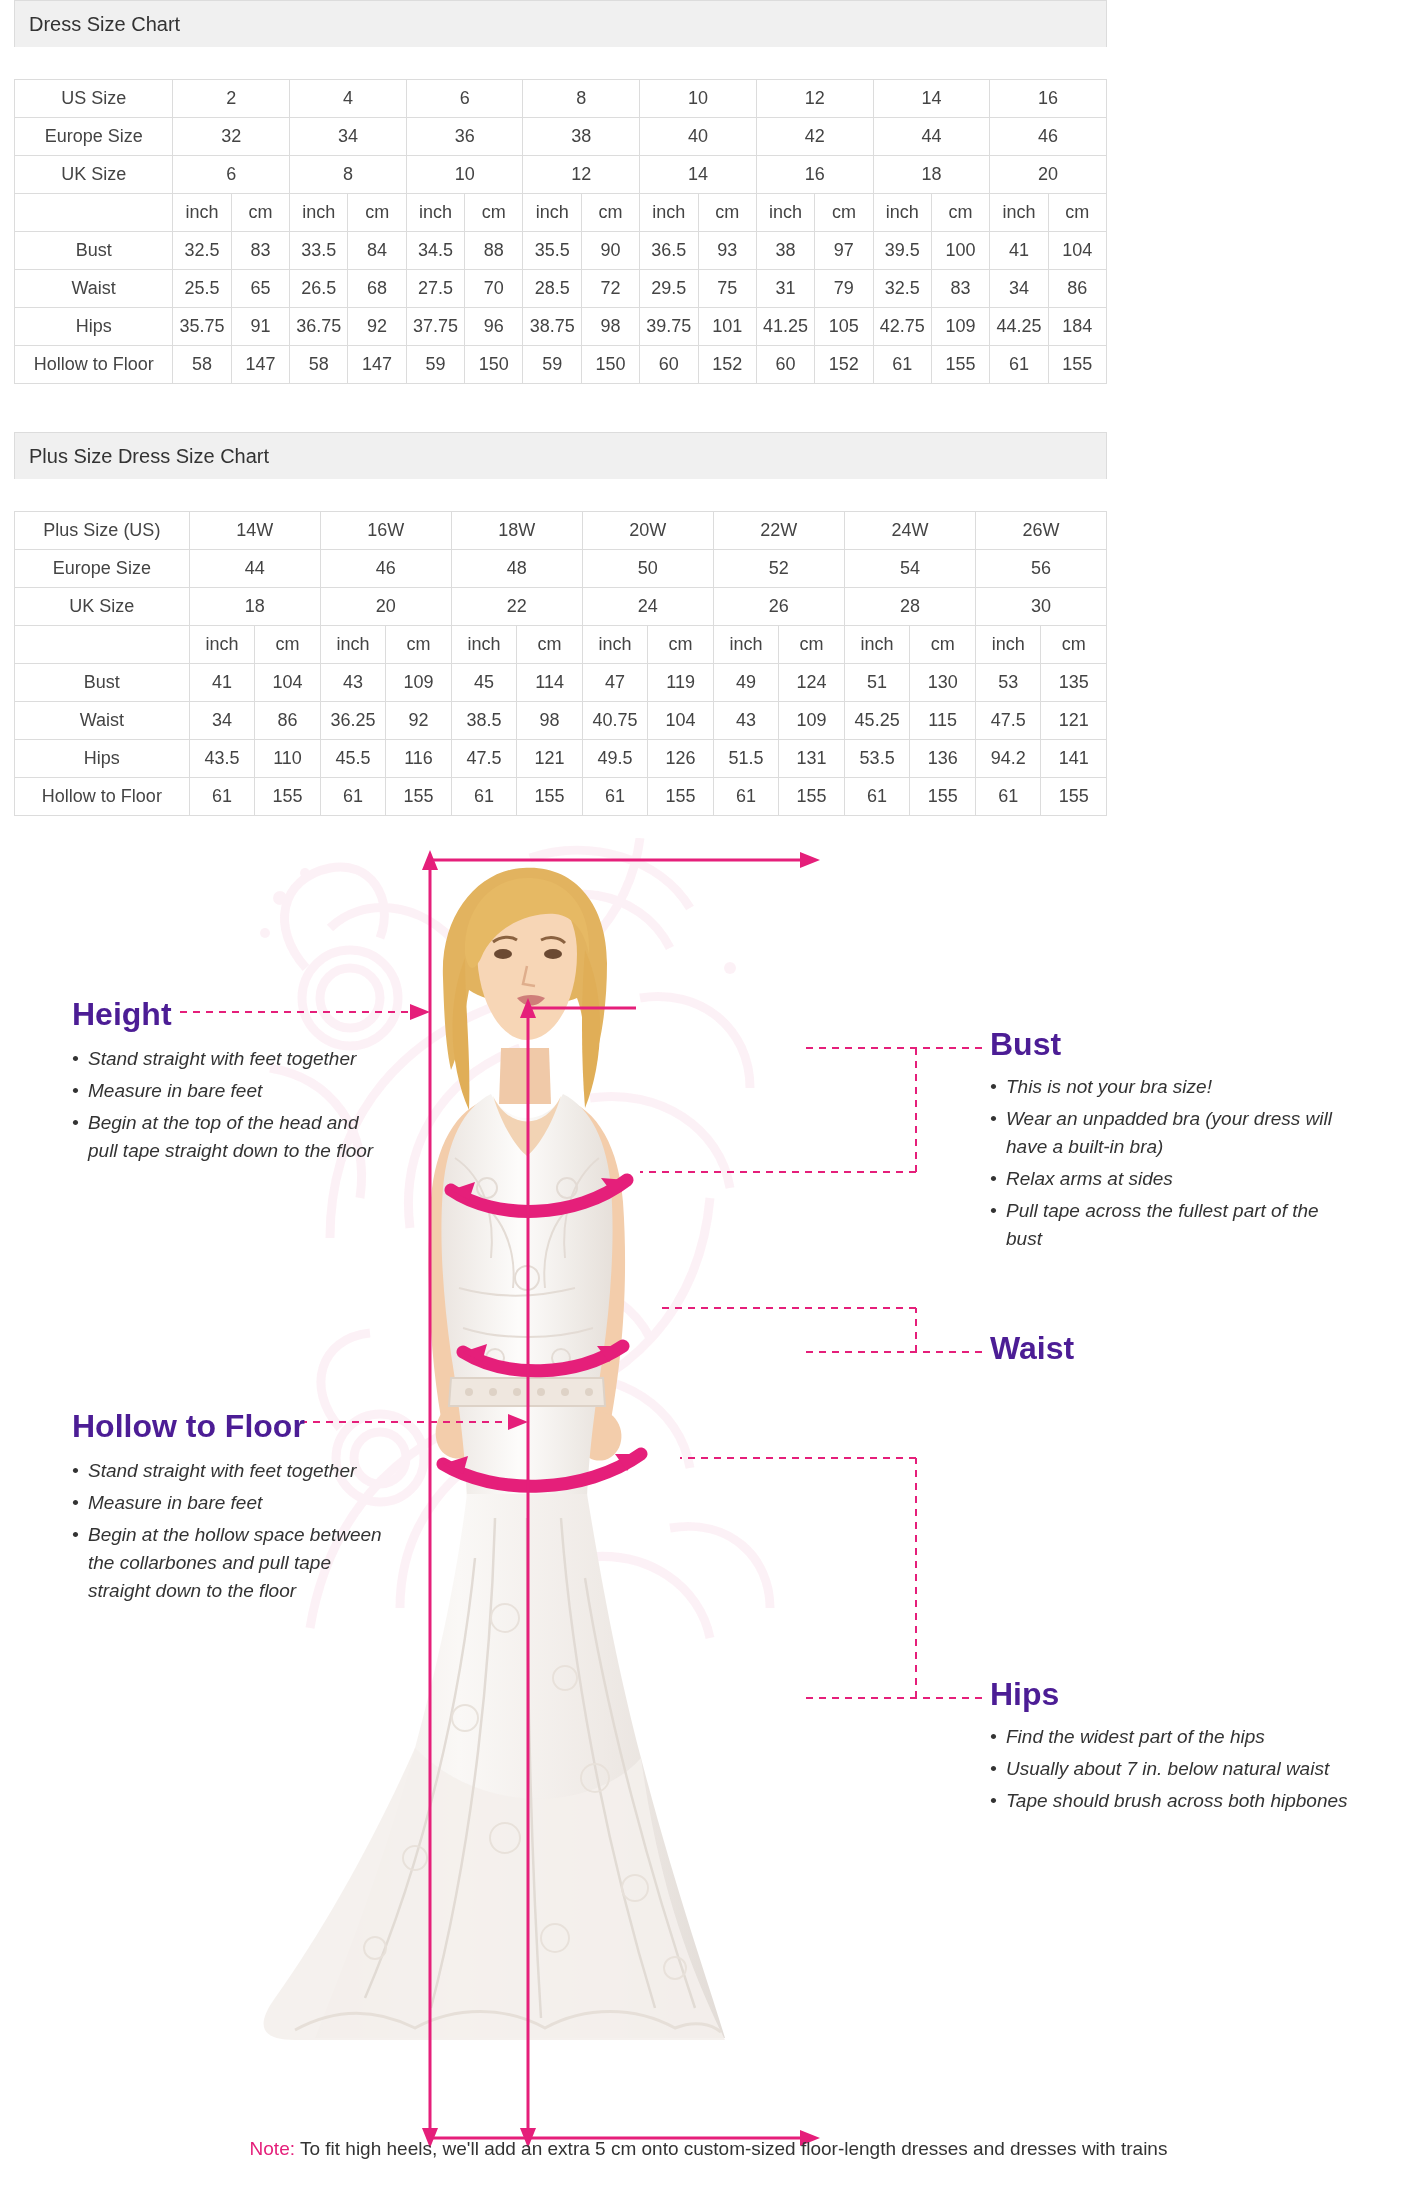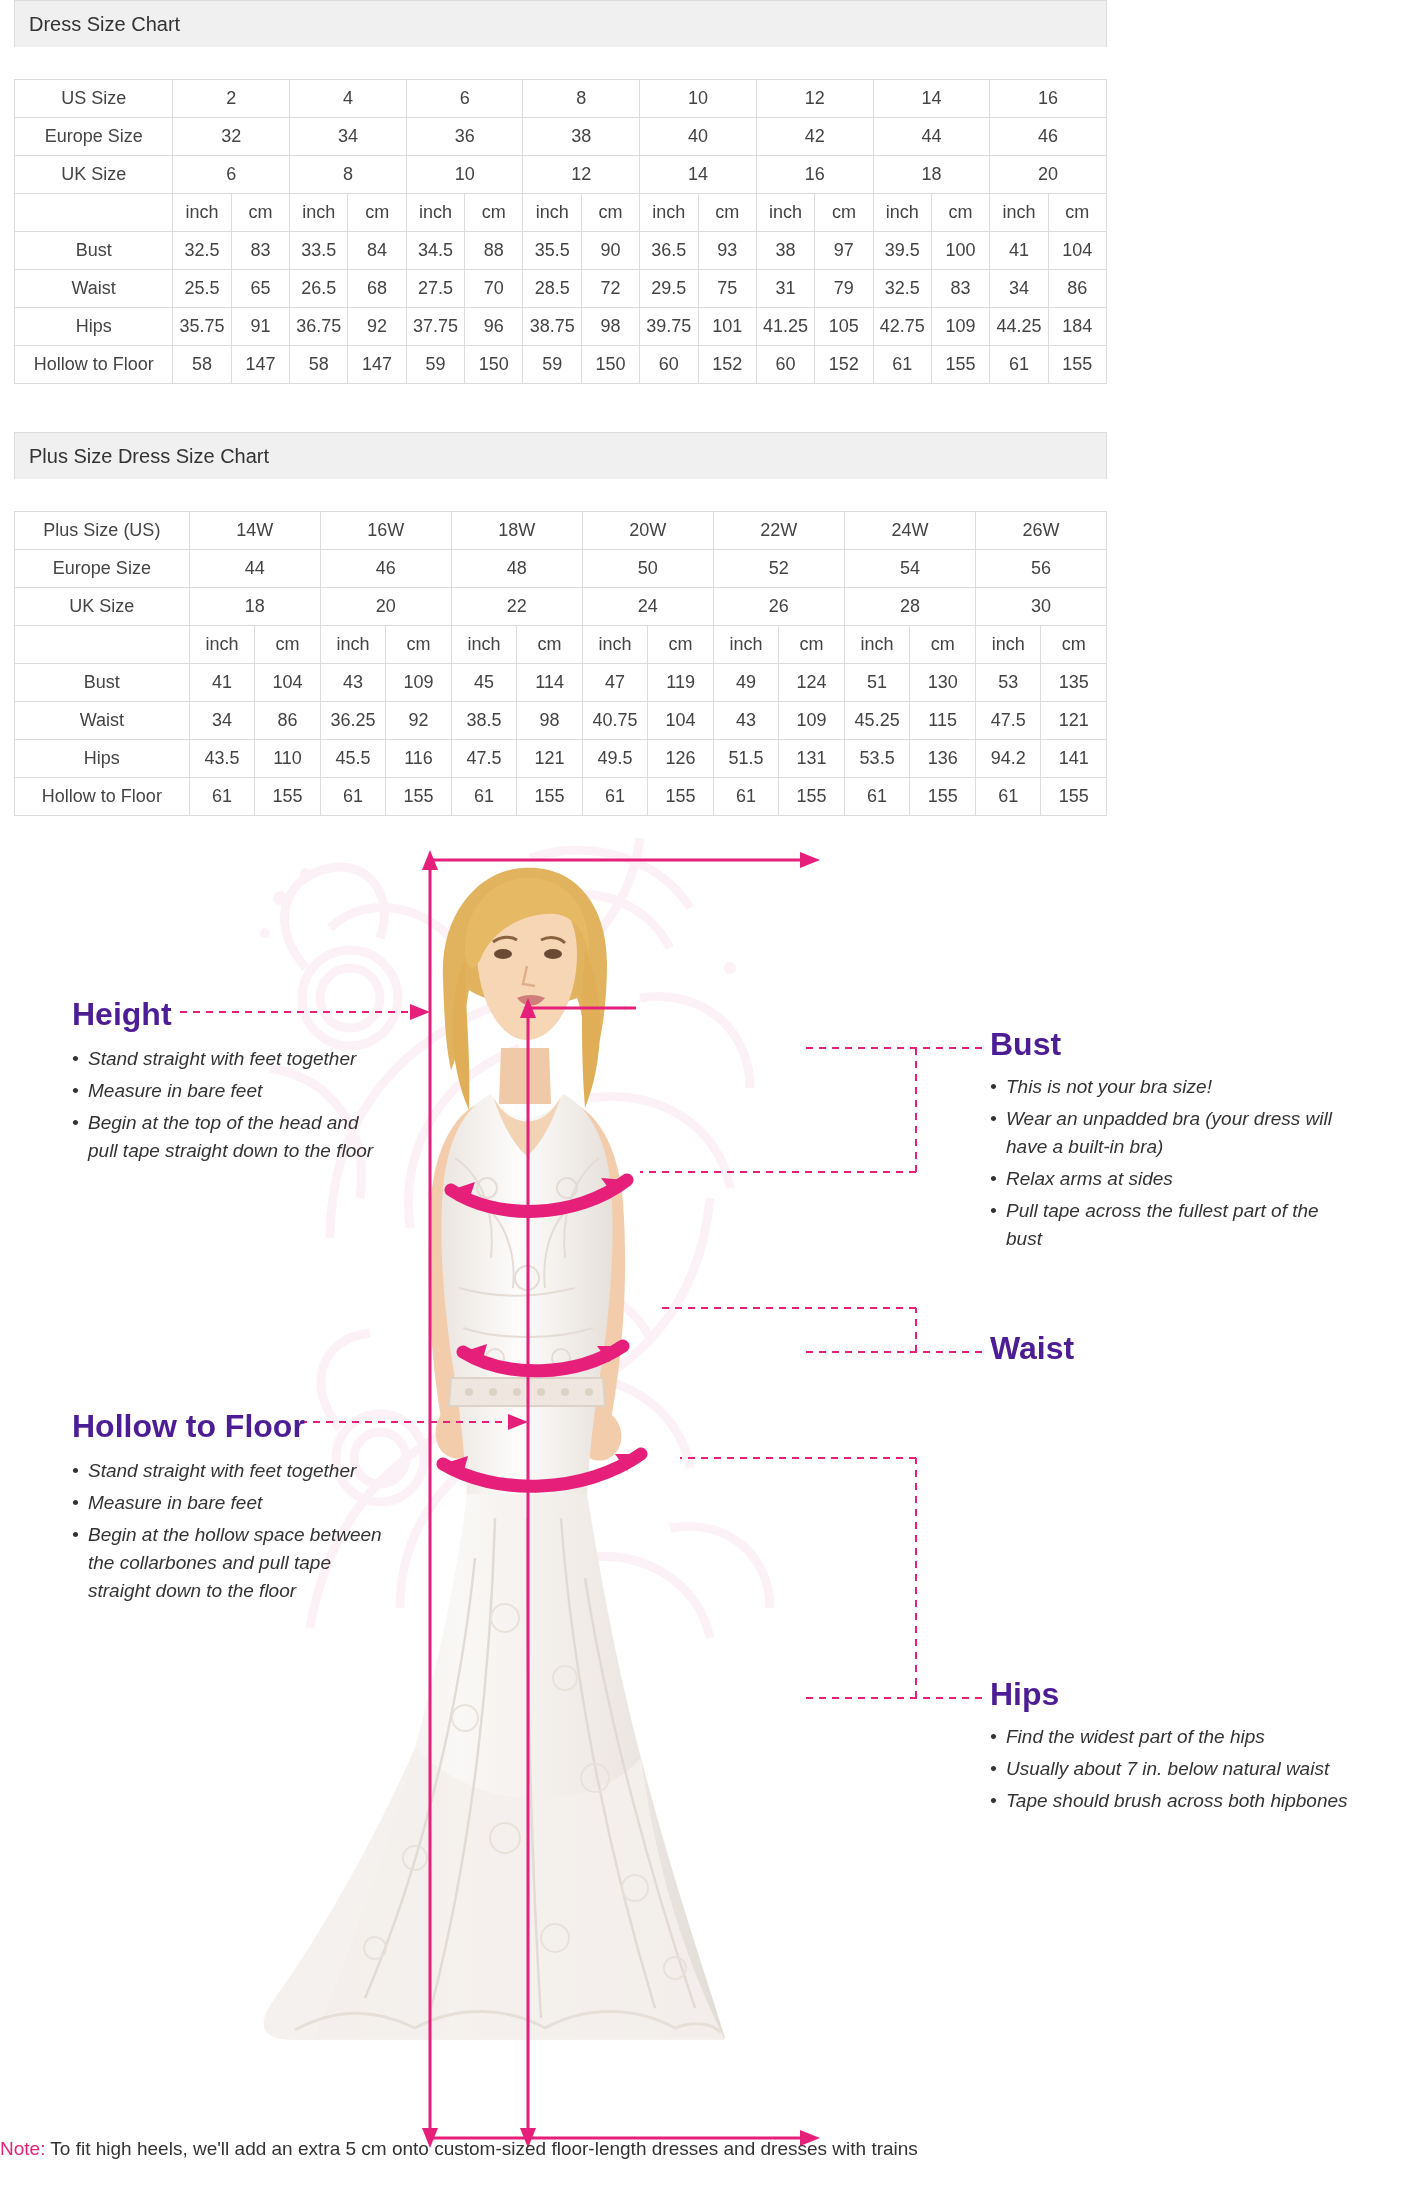--- a/index.html
+++ b/index.html
@@ -97,20 +97,21 @@
     left: 0; top: 0;
     color: #333;
   }
 
   .left-callout h3 { margin-bottom: 12px; }
 
   .note {
     position: absolute;
     left: 0; right: 0;
     bottom: 18px;
+    text-align: center;
     font-size: 19px;
     color: #333;
   }
   .note .nlabel { color: #e51f7a; }
 </style>
 </head>
 <body>
 
 <div class="page">
 

